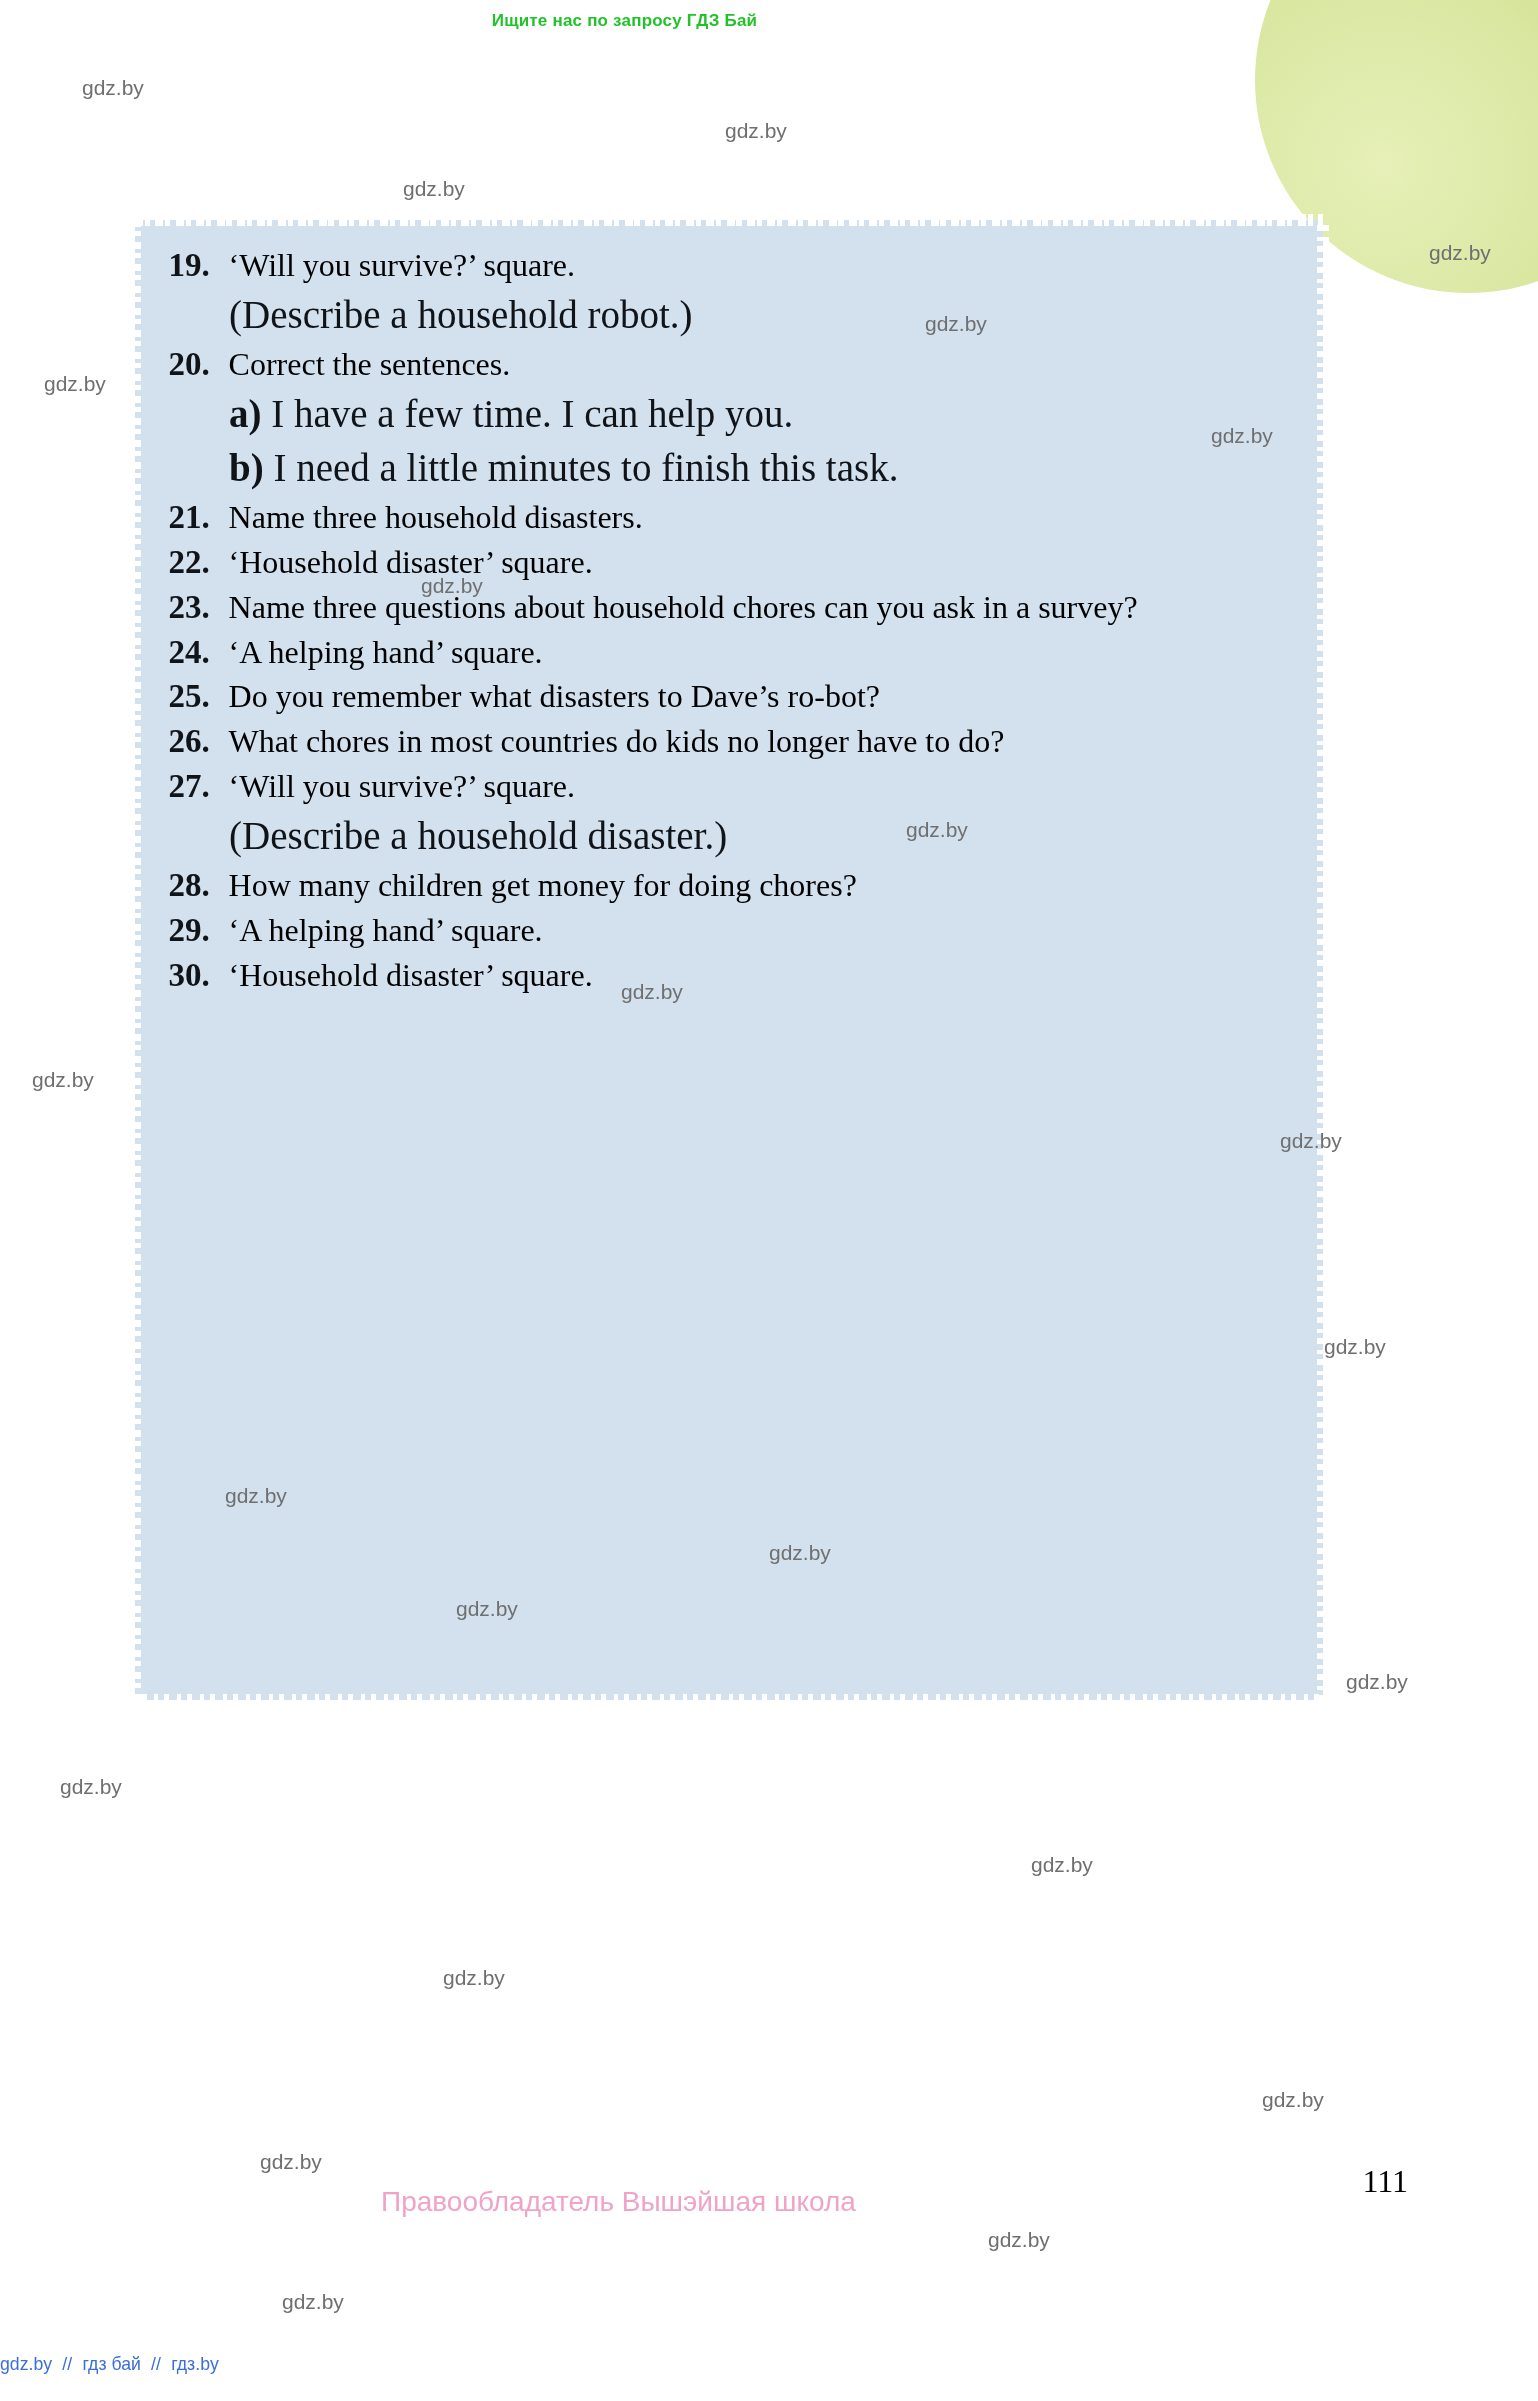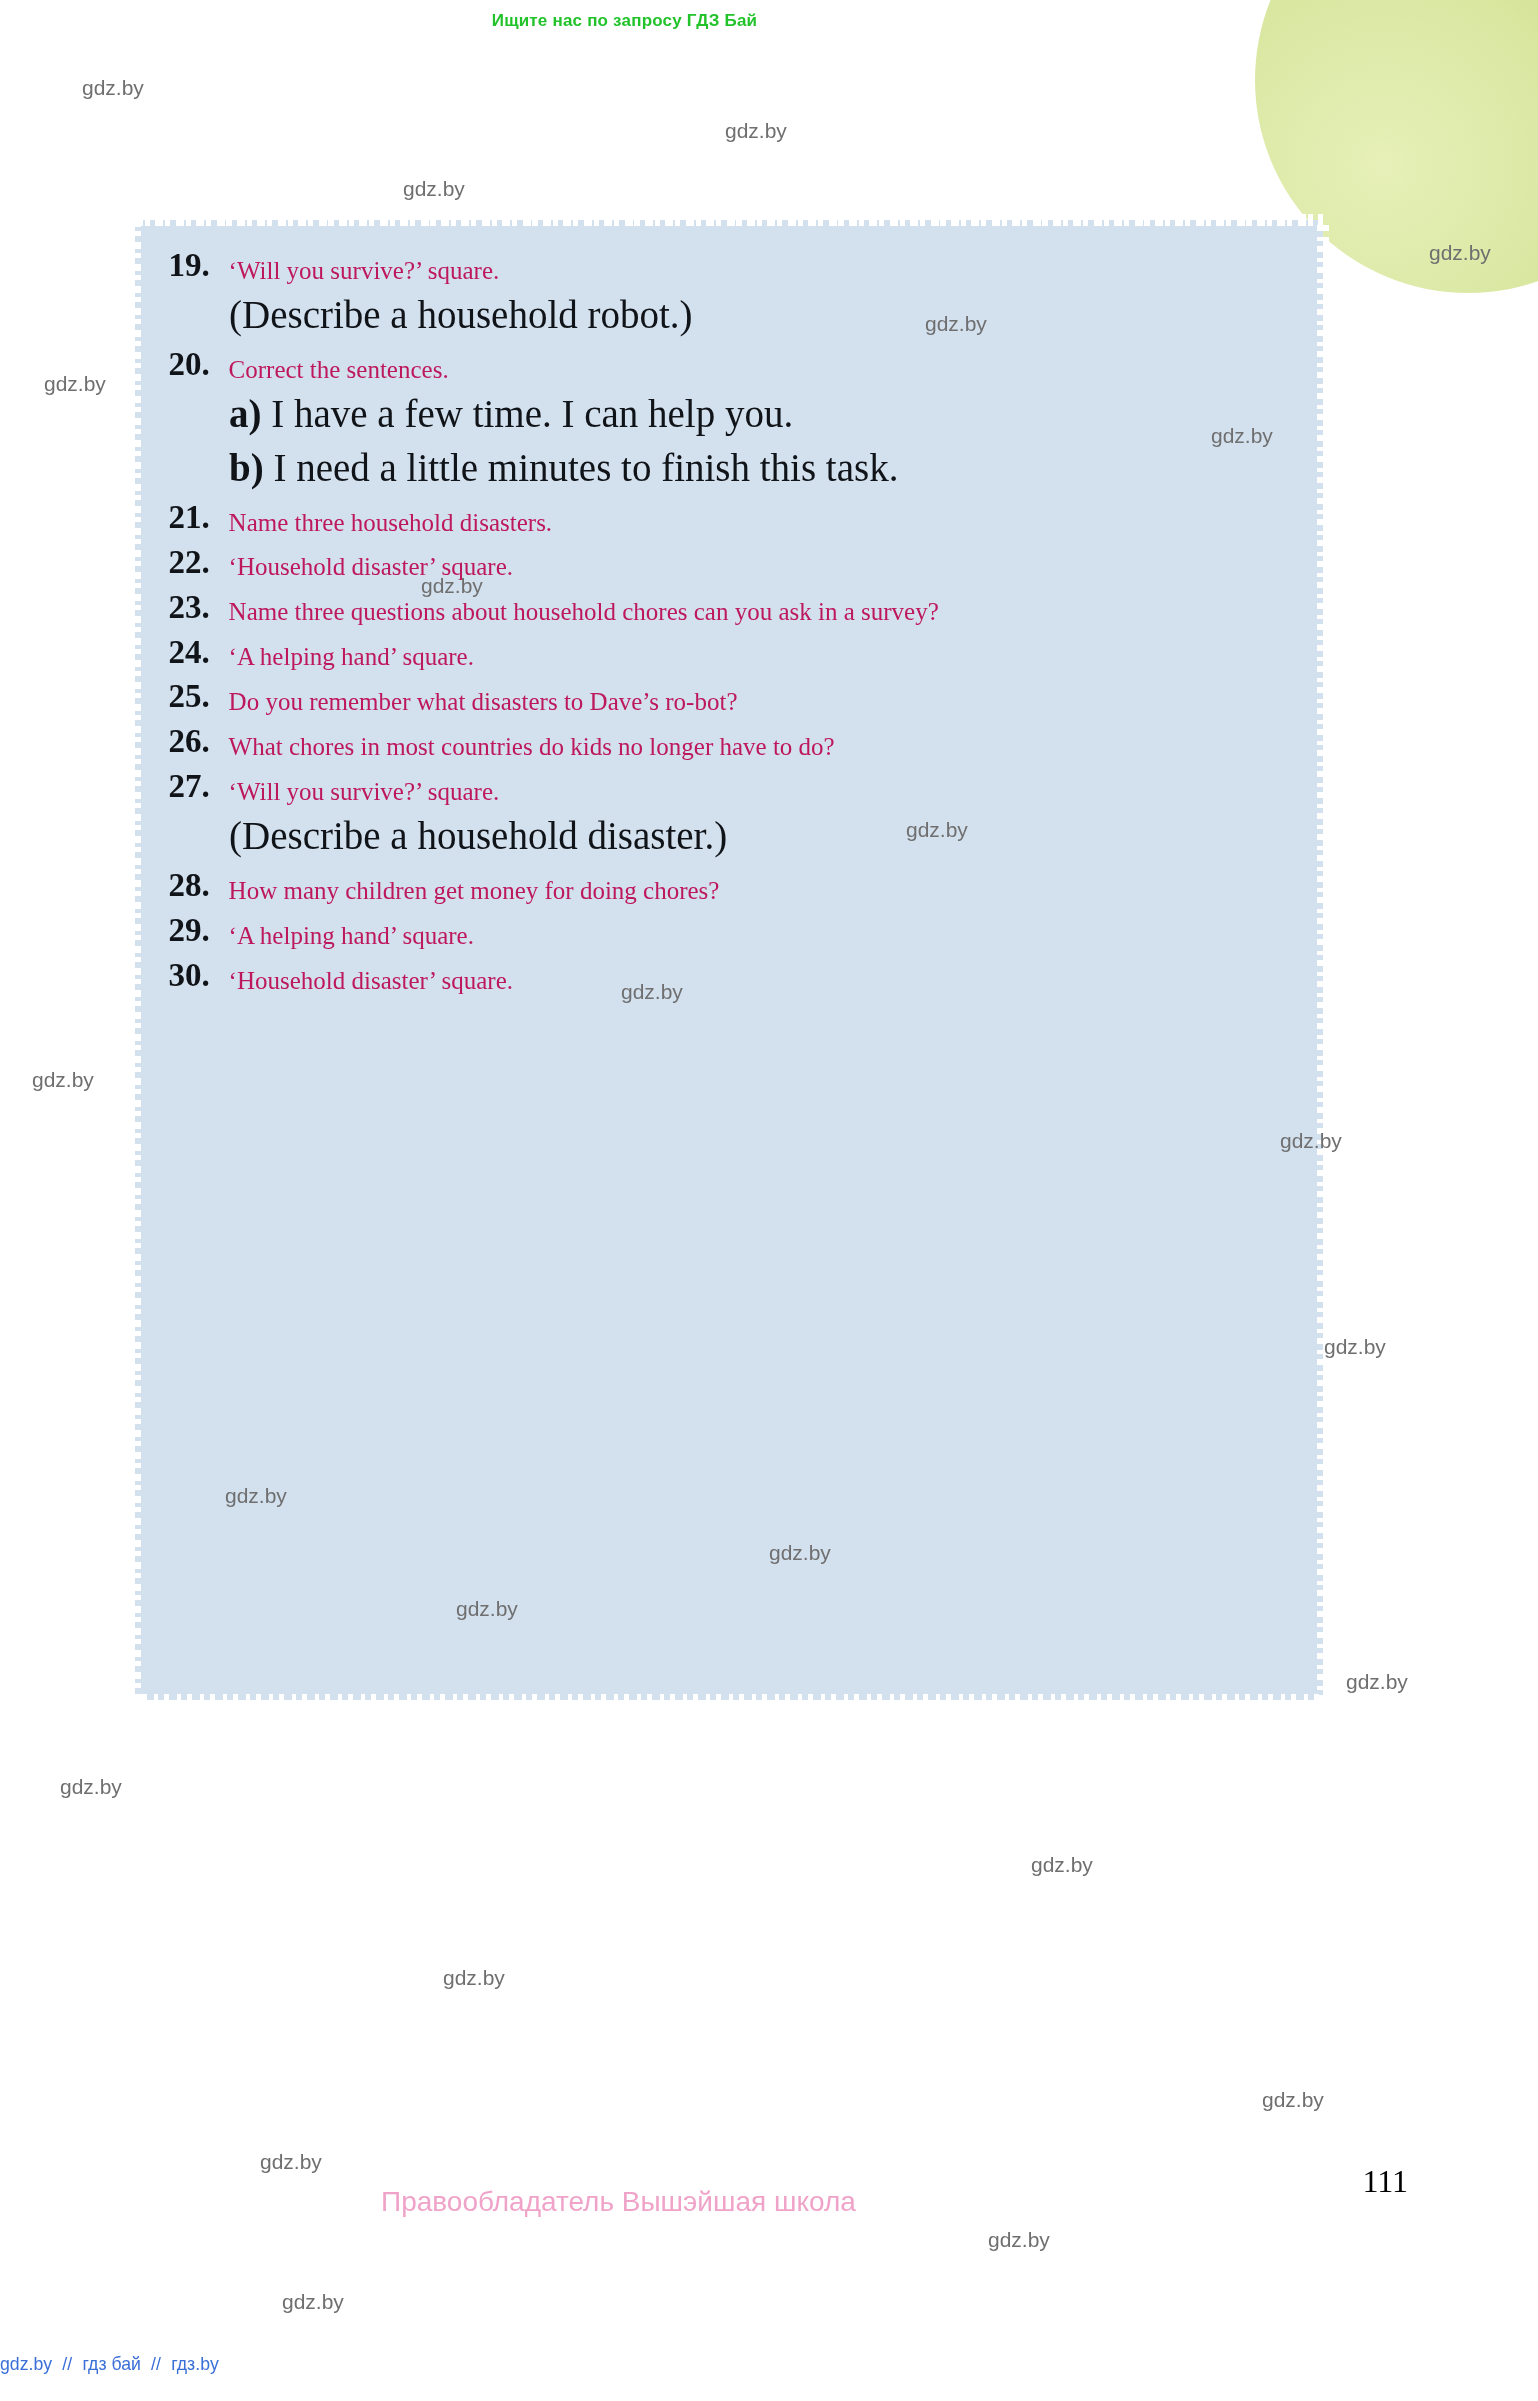--- a/index.html
+++ b/index.html
@@ -96,37 +96,37 @@
   
   .ex-list {
     position: absolute;
     left: 158px;
     top: 246px;
     width: 1152px;
     z-index: 3;
   }
   .ex-item {
     display: flex;
-    align-items: flex-end;
+    align-items: flex-start;
     margin-bottom: 5.3px;
   }
   .ex-num {
     flex: 0 0 auto;
     width: 60px;
     text-align: left;
     padding-left: 10.6px;
     font-size: 33px;
     font-weight: bold;
     color: #101418;
     line-height: 1.2;
   }
   .ex-body {
     flex: 1 1 auto;
-    font-size: 25px;
-    color: #be185d;
+    font-size: 32px;
+    color: #000000;
     line-height: 1.2;
   }
   .ex-sub {
     font-size: 39px;
     color: #101418;
     line-height: 1.25;
     padding-left: 71px;
     margin-bottom: 5.3px;
   }
   .ex-sub .lbl {

